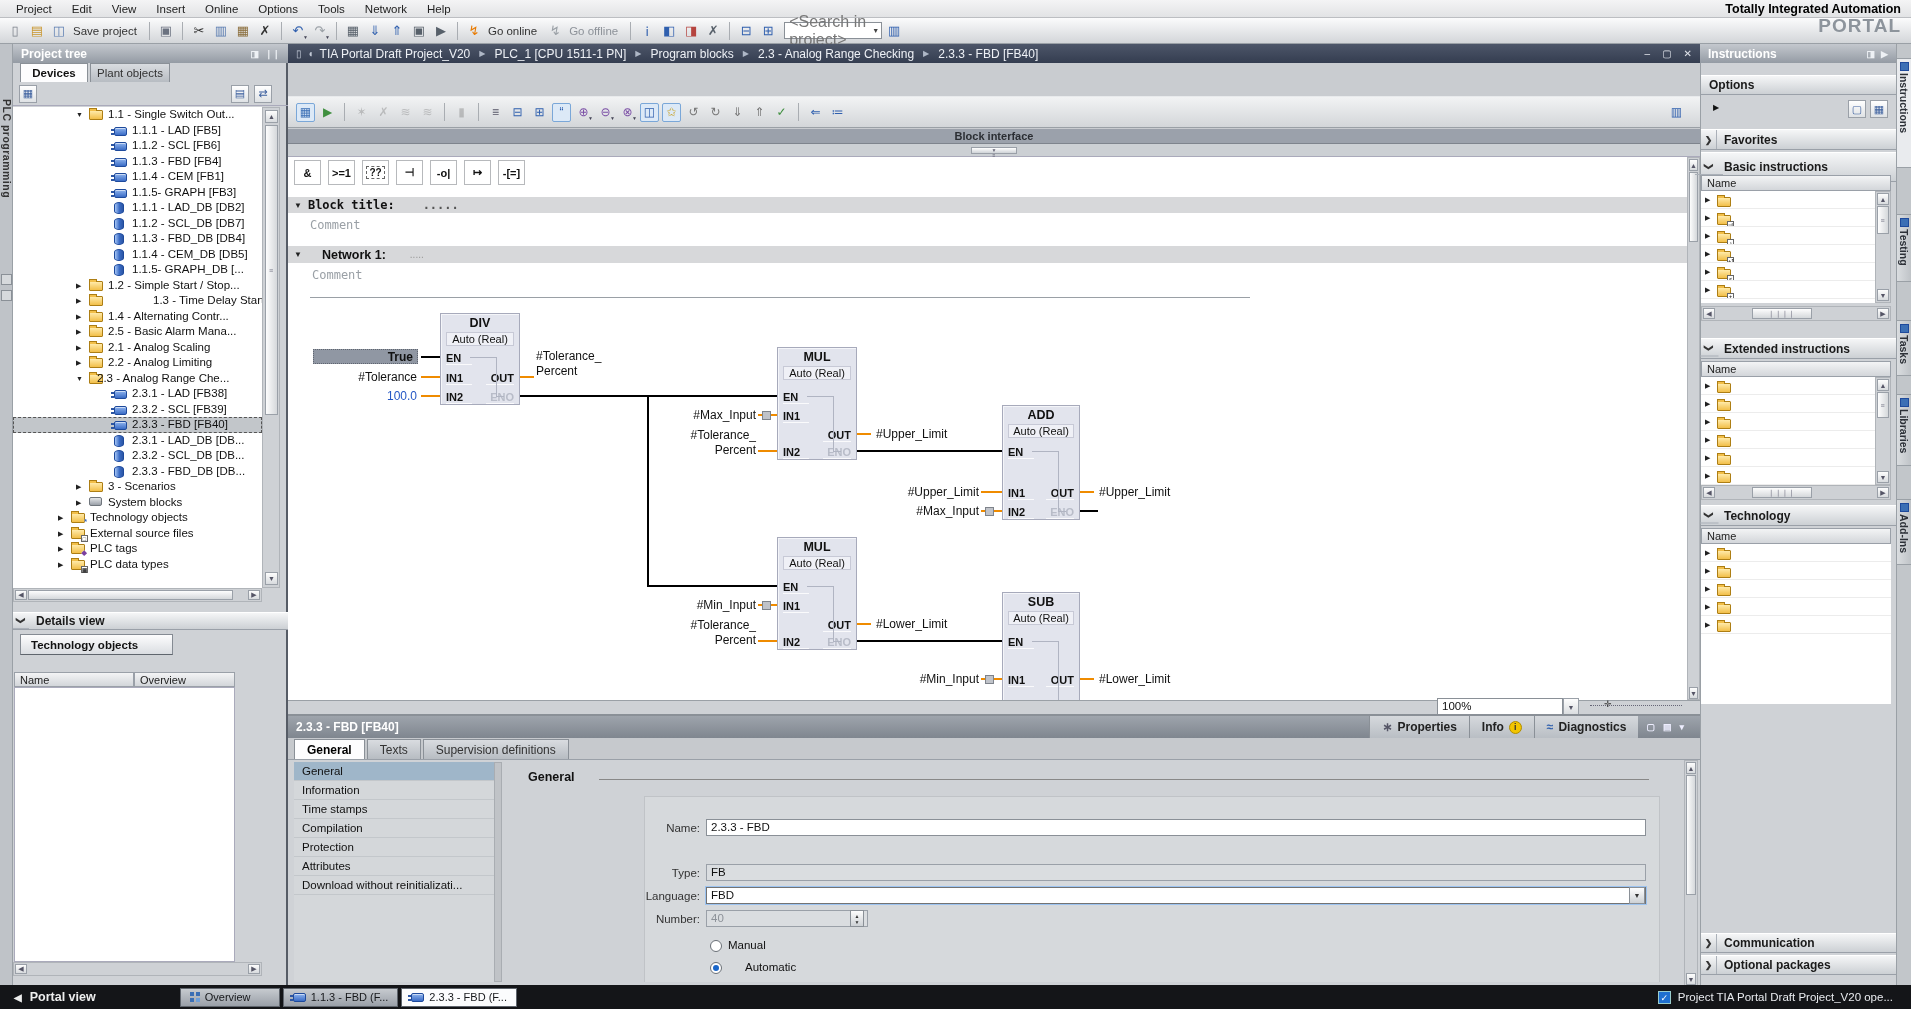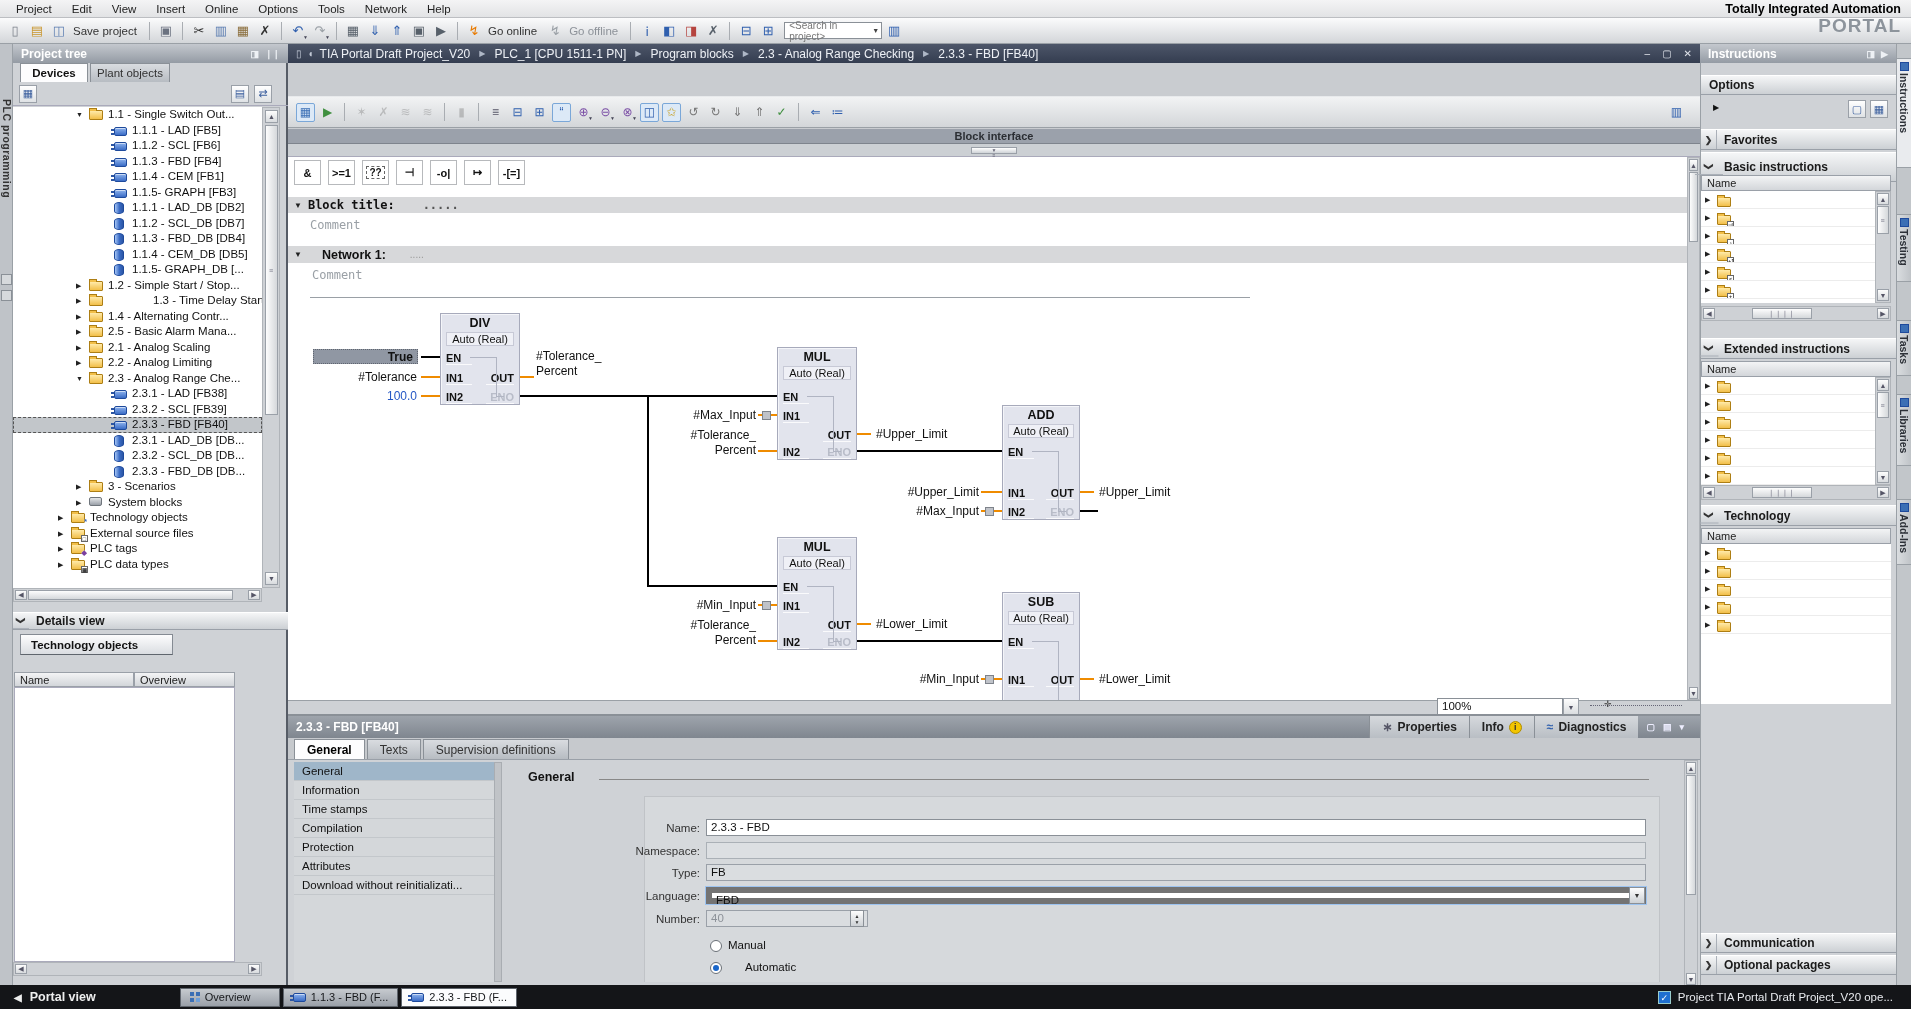--- a/index.html
+++ b/index.html
@@ -122,21 +122,21 @@
   #pnavsplit{left:206px;top:46px;width:8px;height:220px;background:#c0c3c7;border:1px solid #a9adb2}
   #pform{left:216px;top:44px;width:1178px;height:222px;overflow:hidden}
   #pgroup{position:absolute;left:140px;top:36px;width:1016px;height:190px;background:#d6d9dc;border:1px solid #c0c3c7}
   #pheading{position:absolute;left:24px;top:10px;font-weight:bold;font-size:12.5px}
   #phline{position:absolute;left:95px;top:19px;width:1050px;height:1px;background:#888}
   .frow{position:absolute;left:0;width:1160px;height:18px}
   .flabel{position:absolute;left:0;width:196px;text-align:right;font-size:11.5px;color:#333;line-height:18px}
   .finput{position:absolute;left:202px;width:940px;height:17px;border:1px solid #8a9097;background:#fff;font-size:11.5px;line-height:15px;padding:0 4px}
   .finput.disabled{background:#dcdfe2;border-color:#aab0b6}
   .finput.readonly{background:#dadde0;border-color:#9aa0a8}
-  .finput.dropdown{border:6px solid #737373;box-shadow:0 0 0 1px #9cc3f0}
+  .finput.dropdown{border:1px solid #737373;box-shadow:0 0 0 1px #9cc3f0}
   .fdrop{position:absolute;left:1125px;width:16px;height:17px;background:linear-gradient(#fdfdfd,#cdd1d5);border:1px solid #8a9097;display:flex;align-items:center;justify-content:center;font-size:7px;color:#333}
   .finput.spin{width:162px;color:#8d9299}
   .fspin{position:absolute;left:346px;width:14px;height:17px;border:1px solid #8a9097;background:linear-gradient(#fdfdfd,#cdd1d5);font-size:5px;display:flex;flex-direction:column;align-items:center;justify-content:center;color:#333;line-height:6px}
   .radio{position:absolute;width:12px;height:12px;border-radius:50%;border:1px solid #6a7077;background:#fff}
   .radio.on::after{content:"";position:absolute;left:2px;top:2px;width:6px;height:6px;border-radius:50%;background:#1a66c9}
   .rlabel{position:absolute;font-size:11.5px}
   #pscroll{left:1396px;top:44px;width:14px;height:227px}
   
   #instr{left:1700px;top:63px;width:196px;height:922px;background:#cfd2d6;border-left:1px solid #9aa0a6}
   .irow{position:relative;height:18px;line-height:18px;font-size:11.5px;background:#fff;border-bottom:1px solid #ececec;white-space:nowrap;overflow:hidden}
@@ -209,21 +209,21 @@
       <div class="tlabel dim">Go offline</div>
       <div class="tsep"></div>
       <div class="tbtn" style="color: rgb(47, 95, 174);">ℹ</div>
       <div class="tbtn" style="color: rgb(47, 95, 174);">◧</div>
       <div class="tbtn" style="color: rgb(181, 68, 63);">◨</div>
       <div class="tbtn" style="color: rgb(87, 96, 106);">✗</div>
       <div class="tsep"></div>
       <div class="tbtn" style="color: rgb(47, 95, 174);">⊟</div>
       <div class="tbtn" style="color: rgb(47, 95, 174);">⊞</div>
       <div id="searchbox">
-        <div style="font-size: 10px; color: rgb(119, 119, 119);">&lt;Search in project&gt;</div>
+        <div style="font-size: 16px; color: rgb(119, 119, 119);">&lt;Search in project&gt;</div>
         <div class="sdrop">▼</div>
       </div>
       <div class="tbtn" style="color: rgb(47, 95, 174);">▥</div>
     </div>
 
   <div class="abs panelhdr" style="left:13px;top:44px;width:275px">
     <span>Project tree</span>
     <span class="hicons">
         <span>◨</span>
         <span>❘❘</span>
@@ -297,21 +297,21 @@
         <div class="trow">
           <div class="ticon i-db" style="left: 101px;"></div>
           <div class="lbl" style="left: 119px;">1.1.5- GRAPH_DB [...</div>
         </div>
         <div class="trow"><div class="ar" style="left: 63px;">▶</div><div class="ticon i-folder" style="left: 76px;"></div><div class="lbl" style="left: 95px;">1.2 - Simple Start / Stop...</div></div>
         <div class="trow"><div class="ar" style="left: 63px;">▶</div><div class="ticon i-folder" style="left: 76px;"></div><div class="lbl" style="left: 104px; margin-left: 36px;">1.3 - Time Delay Start C...</div></div>
         <div class="trow"><div class="ar" style="left: 63px;">▶</div><div class="ticon i-folder" style="left: 76px;"></div><div class="lbl" style="left: 95px;">1.4 - Alternating Contr...</div></div>
         <div class="trow"><div class="ar" style="left: 63px;">▶</div><div class="ticon i-folder" style="left: 76px;"></div><div class="lbl" style="left: 95px;">2.5 - Basic Alarm Mana...</div></div>
         <div class="trow"><div class="ar" style="left: 63px;">▶</div><div class="ticon i-folder" style="left: 76px;"></div><div class="lbl" style="left: 95px;">2.1 - Analog Scaling</div></div>
         <div class="trow"><div class="ar" style="left: 63px;">▶</div><div class="ticon i-folder" style="left: 76px;"></div><div class="lbl" style="left: 95px;">2.2 - Analog Limiting</div></div>
-        <div class="trow"><div class="ar" style="left: 63px;">▼</div><div class="ticon i-folder" style="left: 76px;"></div><div class="lbl" style="left: 95px;">2.3 - Analog Range Che...</div></div>
+        <div class="trow"><div class="ar" style="left: 63px;">▼</div><div class="ticon i-folder" style="left: 76px;"></div><div class="lbl" style="left: 84px;">2.3 - Analog Range Che...</div></div>
         <div class="trow"><div class="ticon i-fb" style="left: 101px;"></div><div class="lbl" style="left: 119px;">2.3.1 - LAD [FB38]</div></div>
         <div class="trow"><div class="ticon i-fb" style="left: 101px;"></div><div class="lbl" style="left: 119px;">2.3.2 - SCL [FB39]</div></div>
         <div class="trow sel"><div class="ticon i-fb" style="left: 101px;"></div><div class="lbl" style="left: 119px;">2.3.3 - FBD [FB40]</div></div>
         <div class="trow">
           <div class="ticon i-db" style="left: 101px;"></div>
           <div class="lbl" style="left: 119px;">2.3.1 - LAD_DB [DB...</div>
         </div>
         <div class="trow">
           <div class="ticon i-db" style="left: 101px;"></div>
           <div class="lbl" style="left: 119px;">2.3.2 - SCL_DB [DB...</div>
@@ -588,24 +588,20 @@
       </div>
     <div class="abs" id="pnavsplit"></div>
     <div class="abs" id="pform">
       <div id="pgroup"></div>
       <div id="pheading">General</div>
       <div id="phline"></div>
     <div class="frow" style="top: 59px;">
           <div class="flabel">Name:</div>
           <div class="finput text">2.3.3 - FBD</div>
         </div>
-        <div class="frow" style="top: 82px;">
-          <div class="flabel">Namespace:</div>
-          <div class="finput disabled"></div>
-        </div>
         <div class="frow" style="top: 104px;">
           <div class="flabel">Type:</div>
           <div class="finput readonly">FB</div>
         </div>
         <div class="frow" style="top: 127px;">
           <div class="flabel">Language:</div>
           <div class="finput dropdown">FBD</div>
           <div class="fdrop">▼</div>
         </div>
         <div class="frow" style="top: 150px;">

